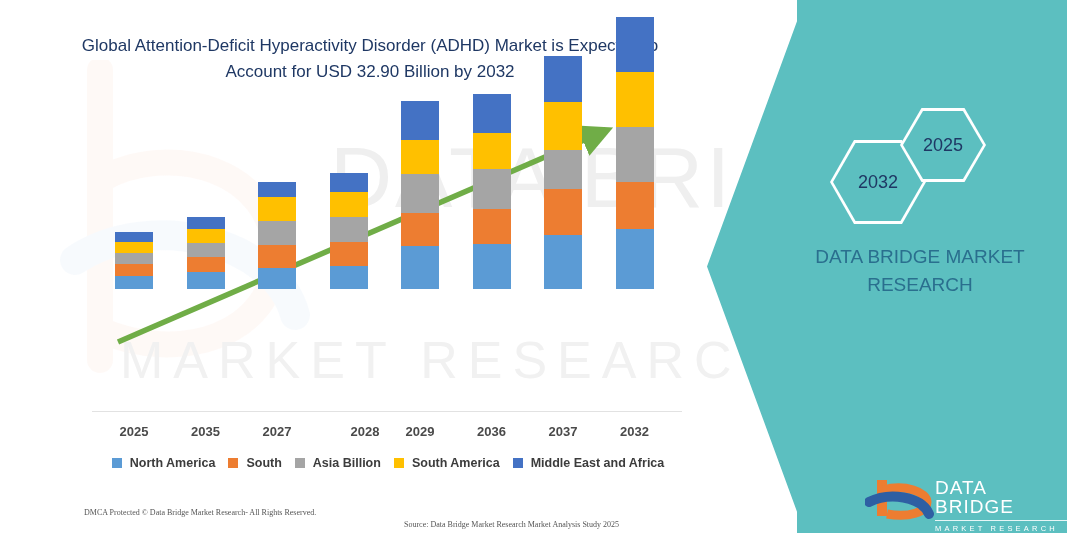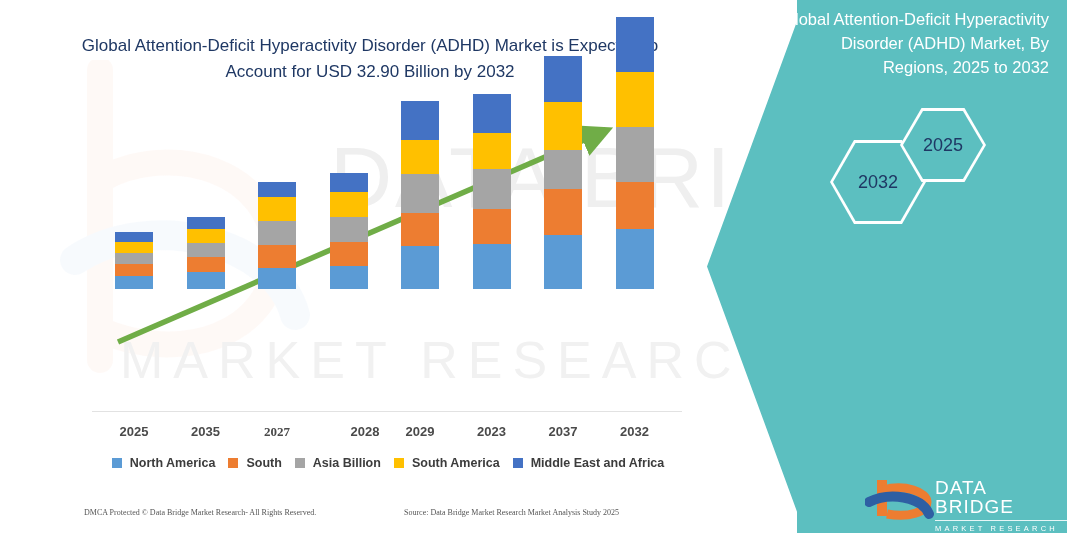--- a/index.html
+++ b/index.html
@@ -97,21 +97,21 @@
     position:absolute;left:98px;top:456px;width:580px;
     display:flex;align-items:center;justify-content:center;gap:13px;
     font-size:12.5px;font-weight:bold;color:#3c3c3c;
   }
   .legend .item{display:flex;align-items:center;gap:8px;white-space:nowrap;}
   .swatch{width:10px;height:10px;display:inline-block;}
 
   
   .footer{position:absolute;left:84px;top:508px;width:600px;font-size:8px;color:#555;
     font-family:"Liberation Serif", serif;}
-  .footer .right{position:absolute;left:320px;top:0;white-space:nowrap;}
+  .footer .right{position:absolute;left:320px;top:12px;white-space:nowrap;}
   .footer .left{position:absolute;left:0;top:0;white-space:nowrap;}
 </style>
 </head>
 <body>
 
 <div id="stage">
 
   <div class="wm-wrap">
     <svg class="wm-b" viewBox="0 0 250 330">
       <path d="M40 10 L40 300 M40 120 C110 80, 215 110, 215 195 C215 275, 120 305, 40 270" fill="none" stroke="#fdece4" stroke-width="26" stroke-linecap="round"></path>
@@ -205,24 +205,24 @@
             <div class="seg" style="height: 55px; background: rgb(255, 192, 0);"></div>
             <div class="seg" style="height: 55px; background: rgb(165, 165, 165);"></div>
             <div class="seg" style="height: 47px; background: rgb(237, 125, 49);"></div>
             <div class="seg" style="height: 60px; background: rgb(91, 155, 213);"></div>
           </div>
         </div>
       </div>
     <div id="xlabels">
         <div class="xlab" style="left: 104px;">2025</div>
         <div class="xlab" style="left: 175.5px;">2035</div>
-        <div class="xlab" style="left: 247px; font-family: Liberation Serif, serif;">2027</div>
+        <div class="xlab" style="left: 247px;">2027</div>
         <div class="xlab" style="left: 335px;">2028</div>
         <div class="xlab" style="left: 390px;">2029</div>
-        <div class="xlab" style="left: 461.5px;">2023</div>
+        <div class="xlab" style="left: 461.5px;">2036</div>
         <div class="xlab" style="left: 533px;">2037</div>
         <div class="xlab" style="left: 604.5px;">2032</div>
       </div>
   </div>
 
   <div class="legend" id="legend">
       <div class="item">
         <span class="swatch" style="background: rgb(91, 155, 213);"></span>
         <span>North America</span>
       </div>
@@ -243,29 +243,29 @@
         <span>Middle East and Africa</span>
       </div>
     </div>
 
   <div class="footer">
     <span class="left">DMCA Protected © Data Bridge Market Research-  All Rights Reserved.</span>
     <span class="right">Source: Data Bridge Market Research  Market Analysis Study 2025</span>
   </div>
 
   <div class="teal-panel"></div>
-  <div class="teal-head">Global Attention-Deficit Hyperactivity Disorder (ADHD) Market, By Regions, 2025 to 2032</div>
 
   <div class="hex h2032">
     <div class="inner">2032</div>
   </div>
   <div class="hex h2025">
     <div class="inner">2025</div>
   </div>
 
+  <div class="brand-line">DATA BRIDGE MARKET RESEARCH</div>
 
   <svg class="logo-box" viewBox="0 0 180 44">
     <path d="M12 4 L12 40 L22 40 L22 4 Z" fill="#ed7d31"></path>
     <path d="M18 14 C40 8, 62 16, 62 26 C62 36, 44 42, 22 38" fill="none" stroke="#ed7d31" stroke-width="9"></path>
     <path d="M4 26 C24 16, 56 20, 64 38" fill="none" stroke="#2e5fa3" stroke-width="10" stroke-linecap="round"></path>
   </svg>
   <div class="logo-text">
     <div class="l1">DATA BRIDGE</div>
     <div class="l2">MARKET RESEARCH</div>
   </div>

